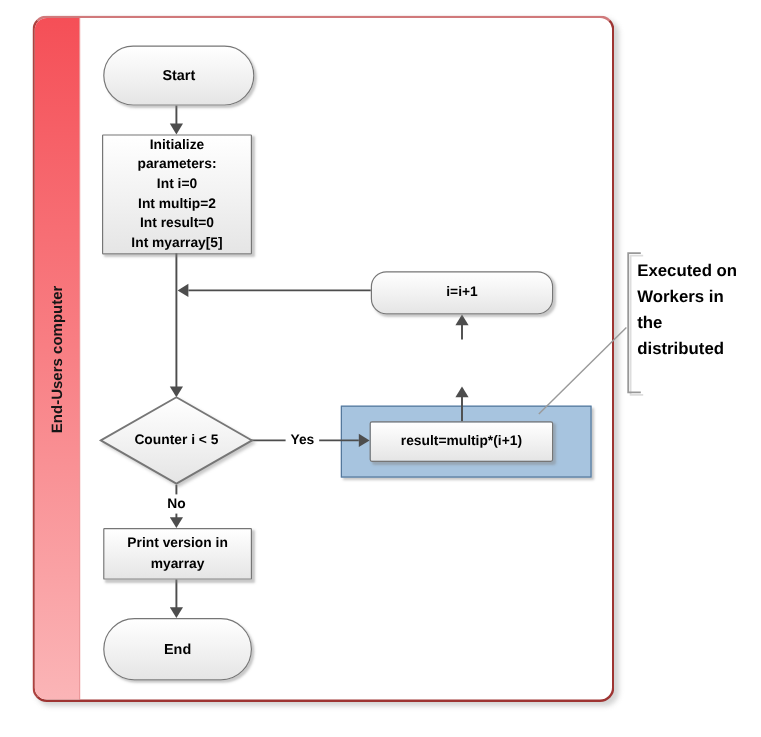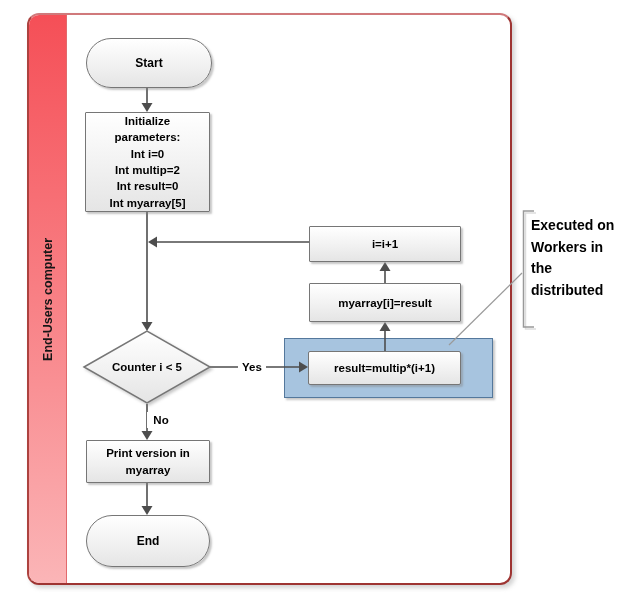--- a/index.html
+++ b/index.html
@@ -27,38 +27,38 @@
         background:linear-gradient(180deg,#ffffff 0%,#f1f1f1 55%,#e5e5e5 100%);
         box-shadow:2px 2px 2px rgba(130,130,130,0.45);
         display:flex;flex-direction:column;align-items:center;justify-content:center;
         text-align:center;font-weight:bold;color:#000;}
   .terminator{border-radius:26px;font-size:12px;}
   .process{border-radius:1px;font-size:11.5px;}
   .multiline{line-height:16.3px;font-size:11.5px;}
 
   .node-start{left:86px;top:38px;width:126px;height:50px;text-align:center;}
   .node-init{left:85px;top:112px;width:125px;height:100px;}
-  .node-increment{left:309px;top:226px;width:152px;height:36px;}
+  .node-increment{left:309px;top:226px;width:152px;height:36px;border-radius:13px;}
   .node-assign{left:309px;top:283px;width:152px;height:39px;}
   .node-print{left:86px;top:440px;width:124px;height:43px;line-height:16.5px;}
   .node-end{left:86px;top:515px;width:124px;height:52px;}
 
   .highlight-group{position:absolute;left:284px;top:338px;width:209px;height:60px;
         box-sizing:border-box;background:#a7c4df;border:1.5px solid #54789c;
         box-shadow:2px 2px 2px rgba(130,130,130,0.45);}
   .node-compute{left:308px;top:351px;width:153px;height:34px;border-radius:2px;}
 
   .decision-label{position:absolute;left:92px;top:357px;width:110px;height:20px;
         display:flex;align-items:center;justify-content:center;
         font-weight:bold;font-size:11.5px;color:#000;}
 
   .edge-label{position:absolute;background:#ffffff;display:flex;align-items:center;
         justify-content:center;font-weight:bold;font-size:11.5px;color:#000;}
   .label-yes{left:238px;top:359px;width:28px;height:16px;}
-  .label-no{left:133px;top:412px;width:28px;height:16px;margin-left:14px;}
+  .label-no{left:133px;top:412px;width:28px;height:16px;}
 
   .annotation{position:absolute;left:531px;top:215px;width:104px;
         font-weight:bold;font-size:14px;line-height:21.5px;color:#000;}
 </style>
 </head>
 <body>
 
 <div class="page">
 
   <div class="lane">
@@ -119,23 +119,20 @@
     <div>Int i=0</div>
     <div>Int multip=2</div>
     <div>Int result=0</div>
     <div>Int myarray[5]</div>
   </div>
 
   <div class="shape process node-increment">
     <span>i=i+1</span>
   </div>
 
-  <div class="shape process node-assign">
-    <span>myarray[i]=result</span>
-  </div>
 
   <div class="shape process node-compute">
     <span>result=multip*(i+1)</span>
   </div>
 
   <div class="decision-label">Counter i &lt; 5</div>
 
   <div class="shape process multiline node-print">
     <div>Print version in</div>
     <div>myarray</div>

